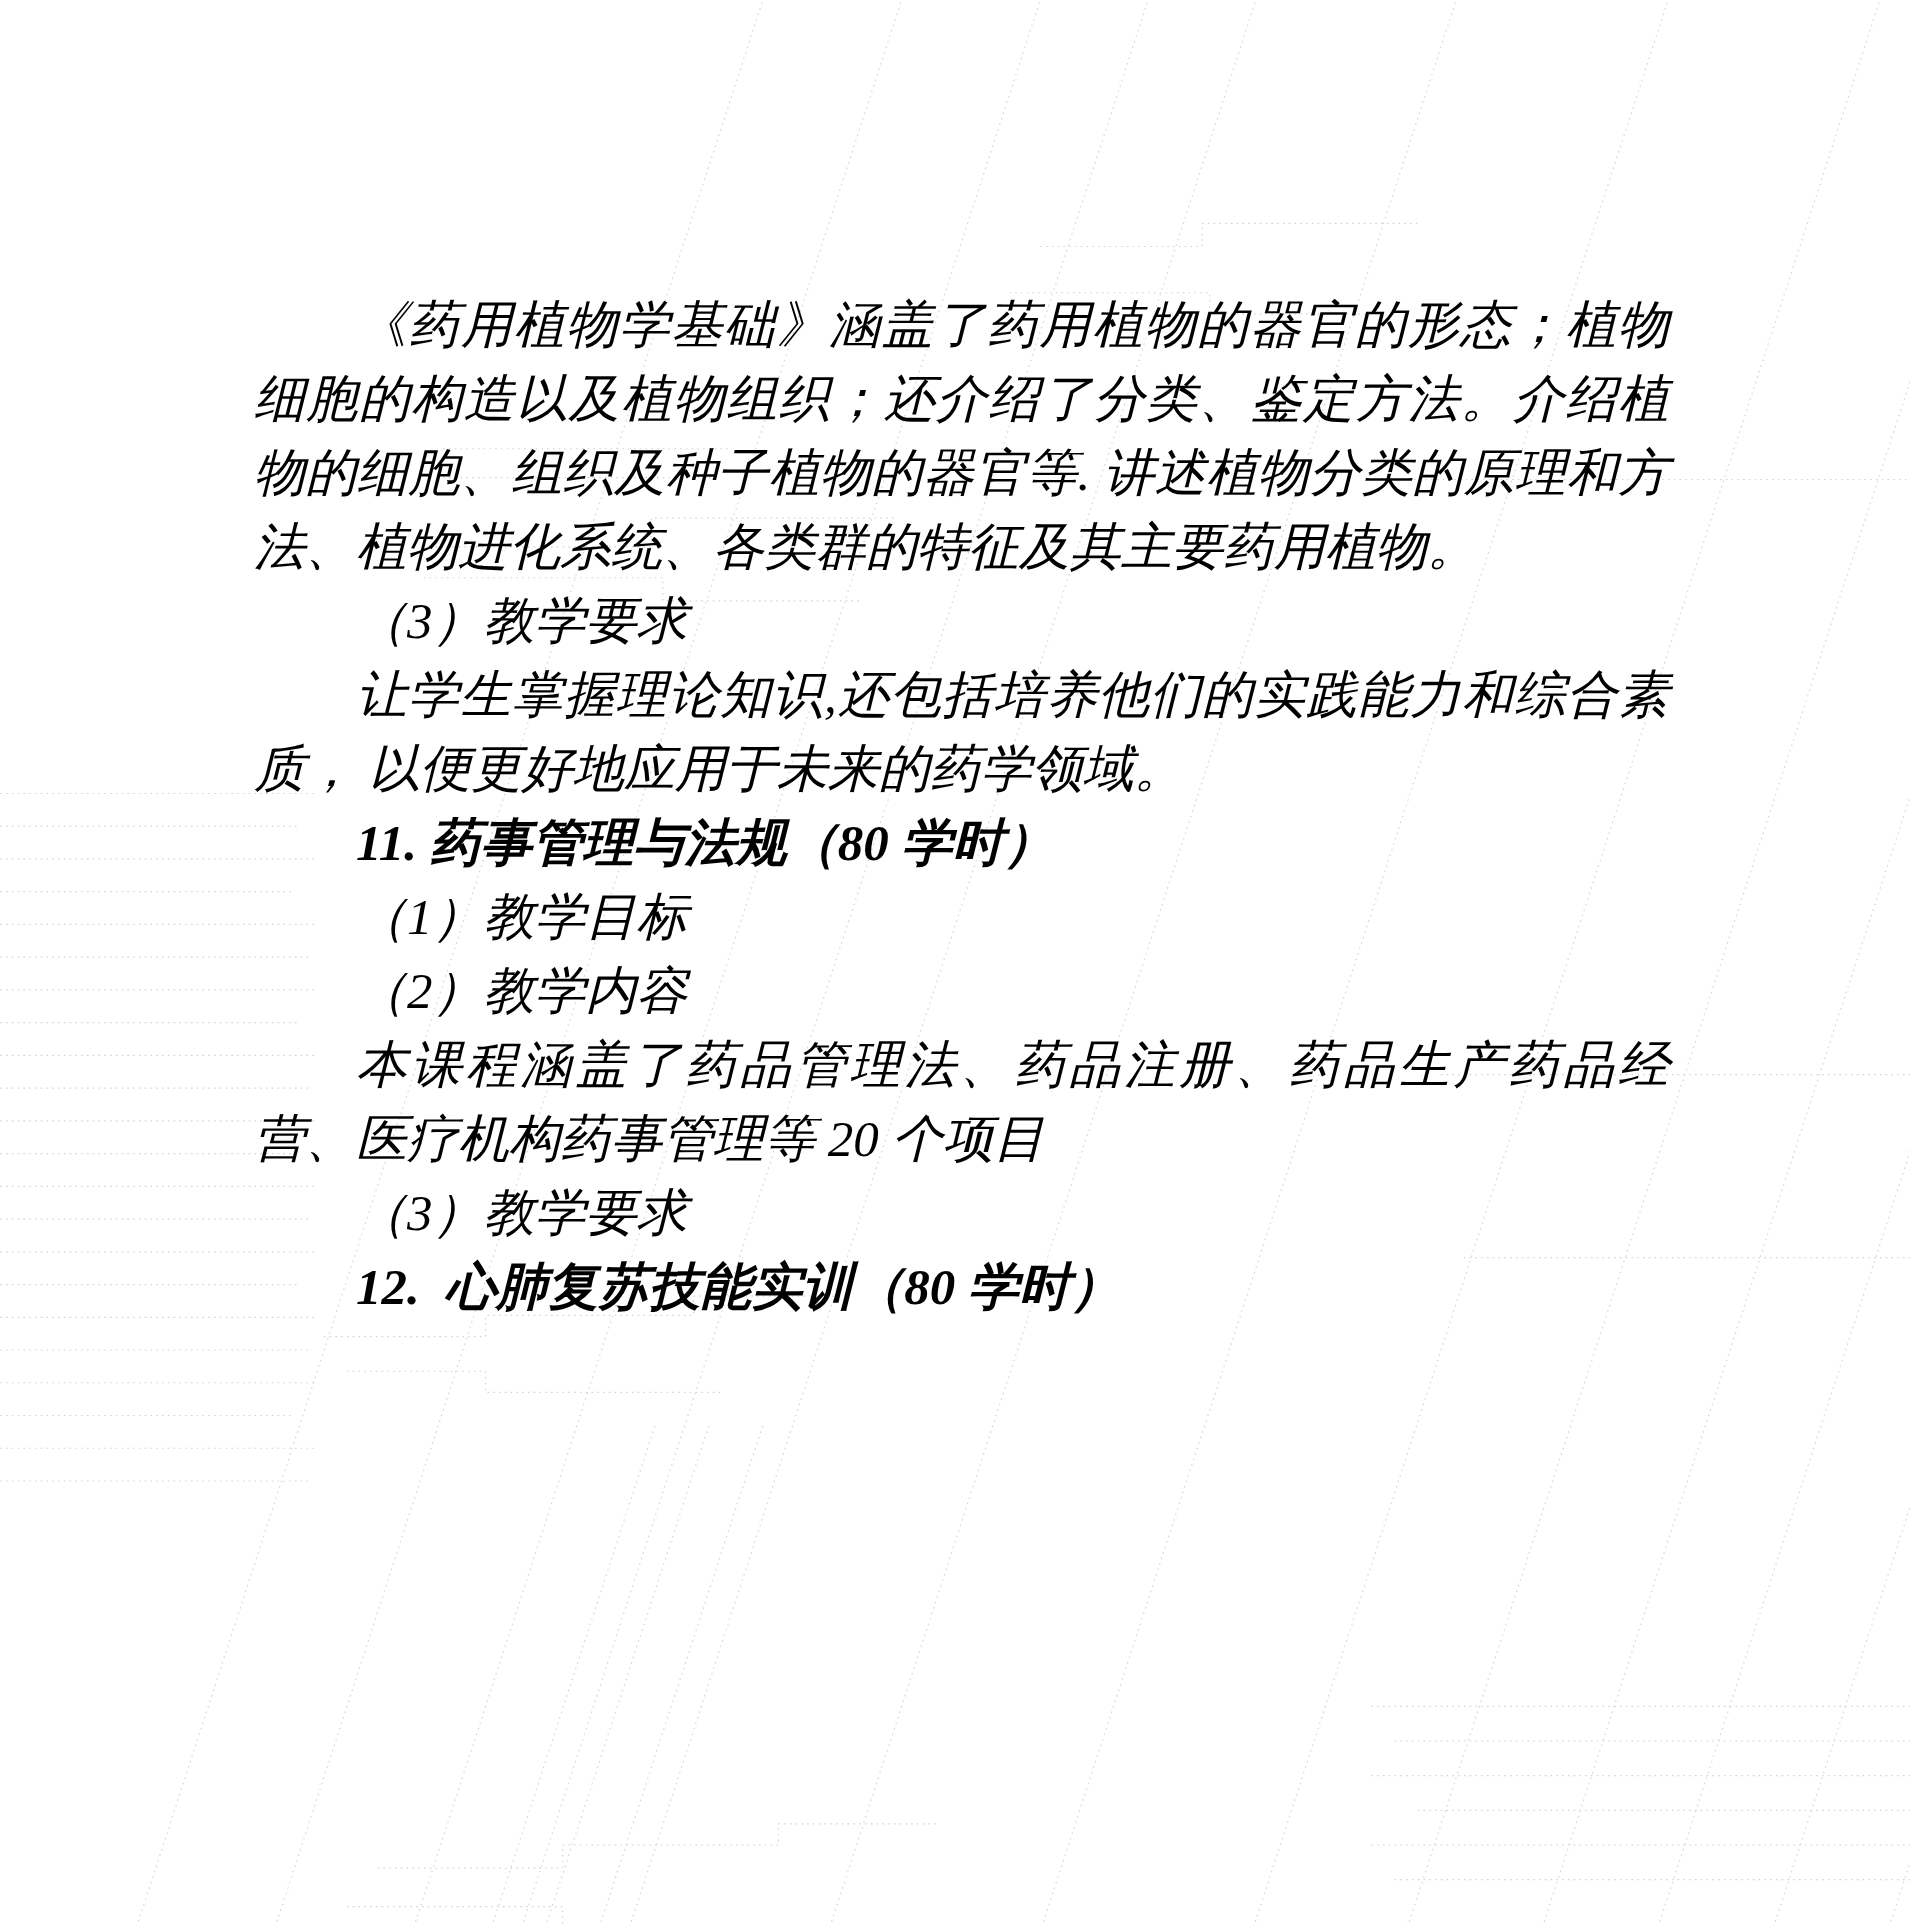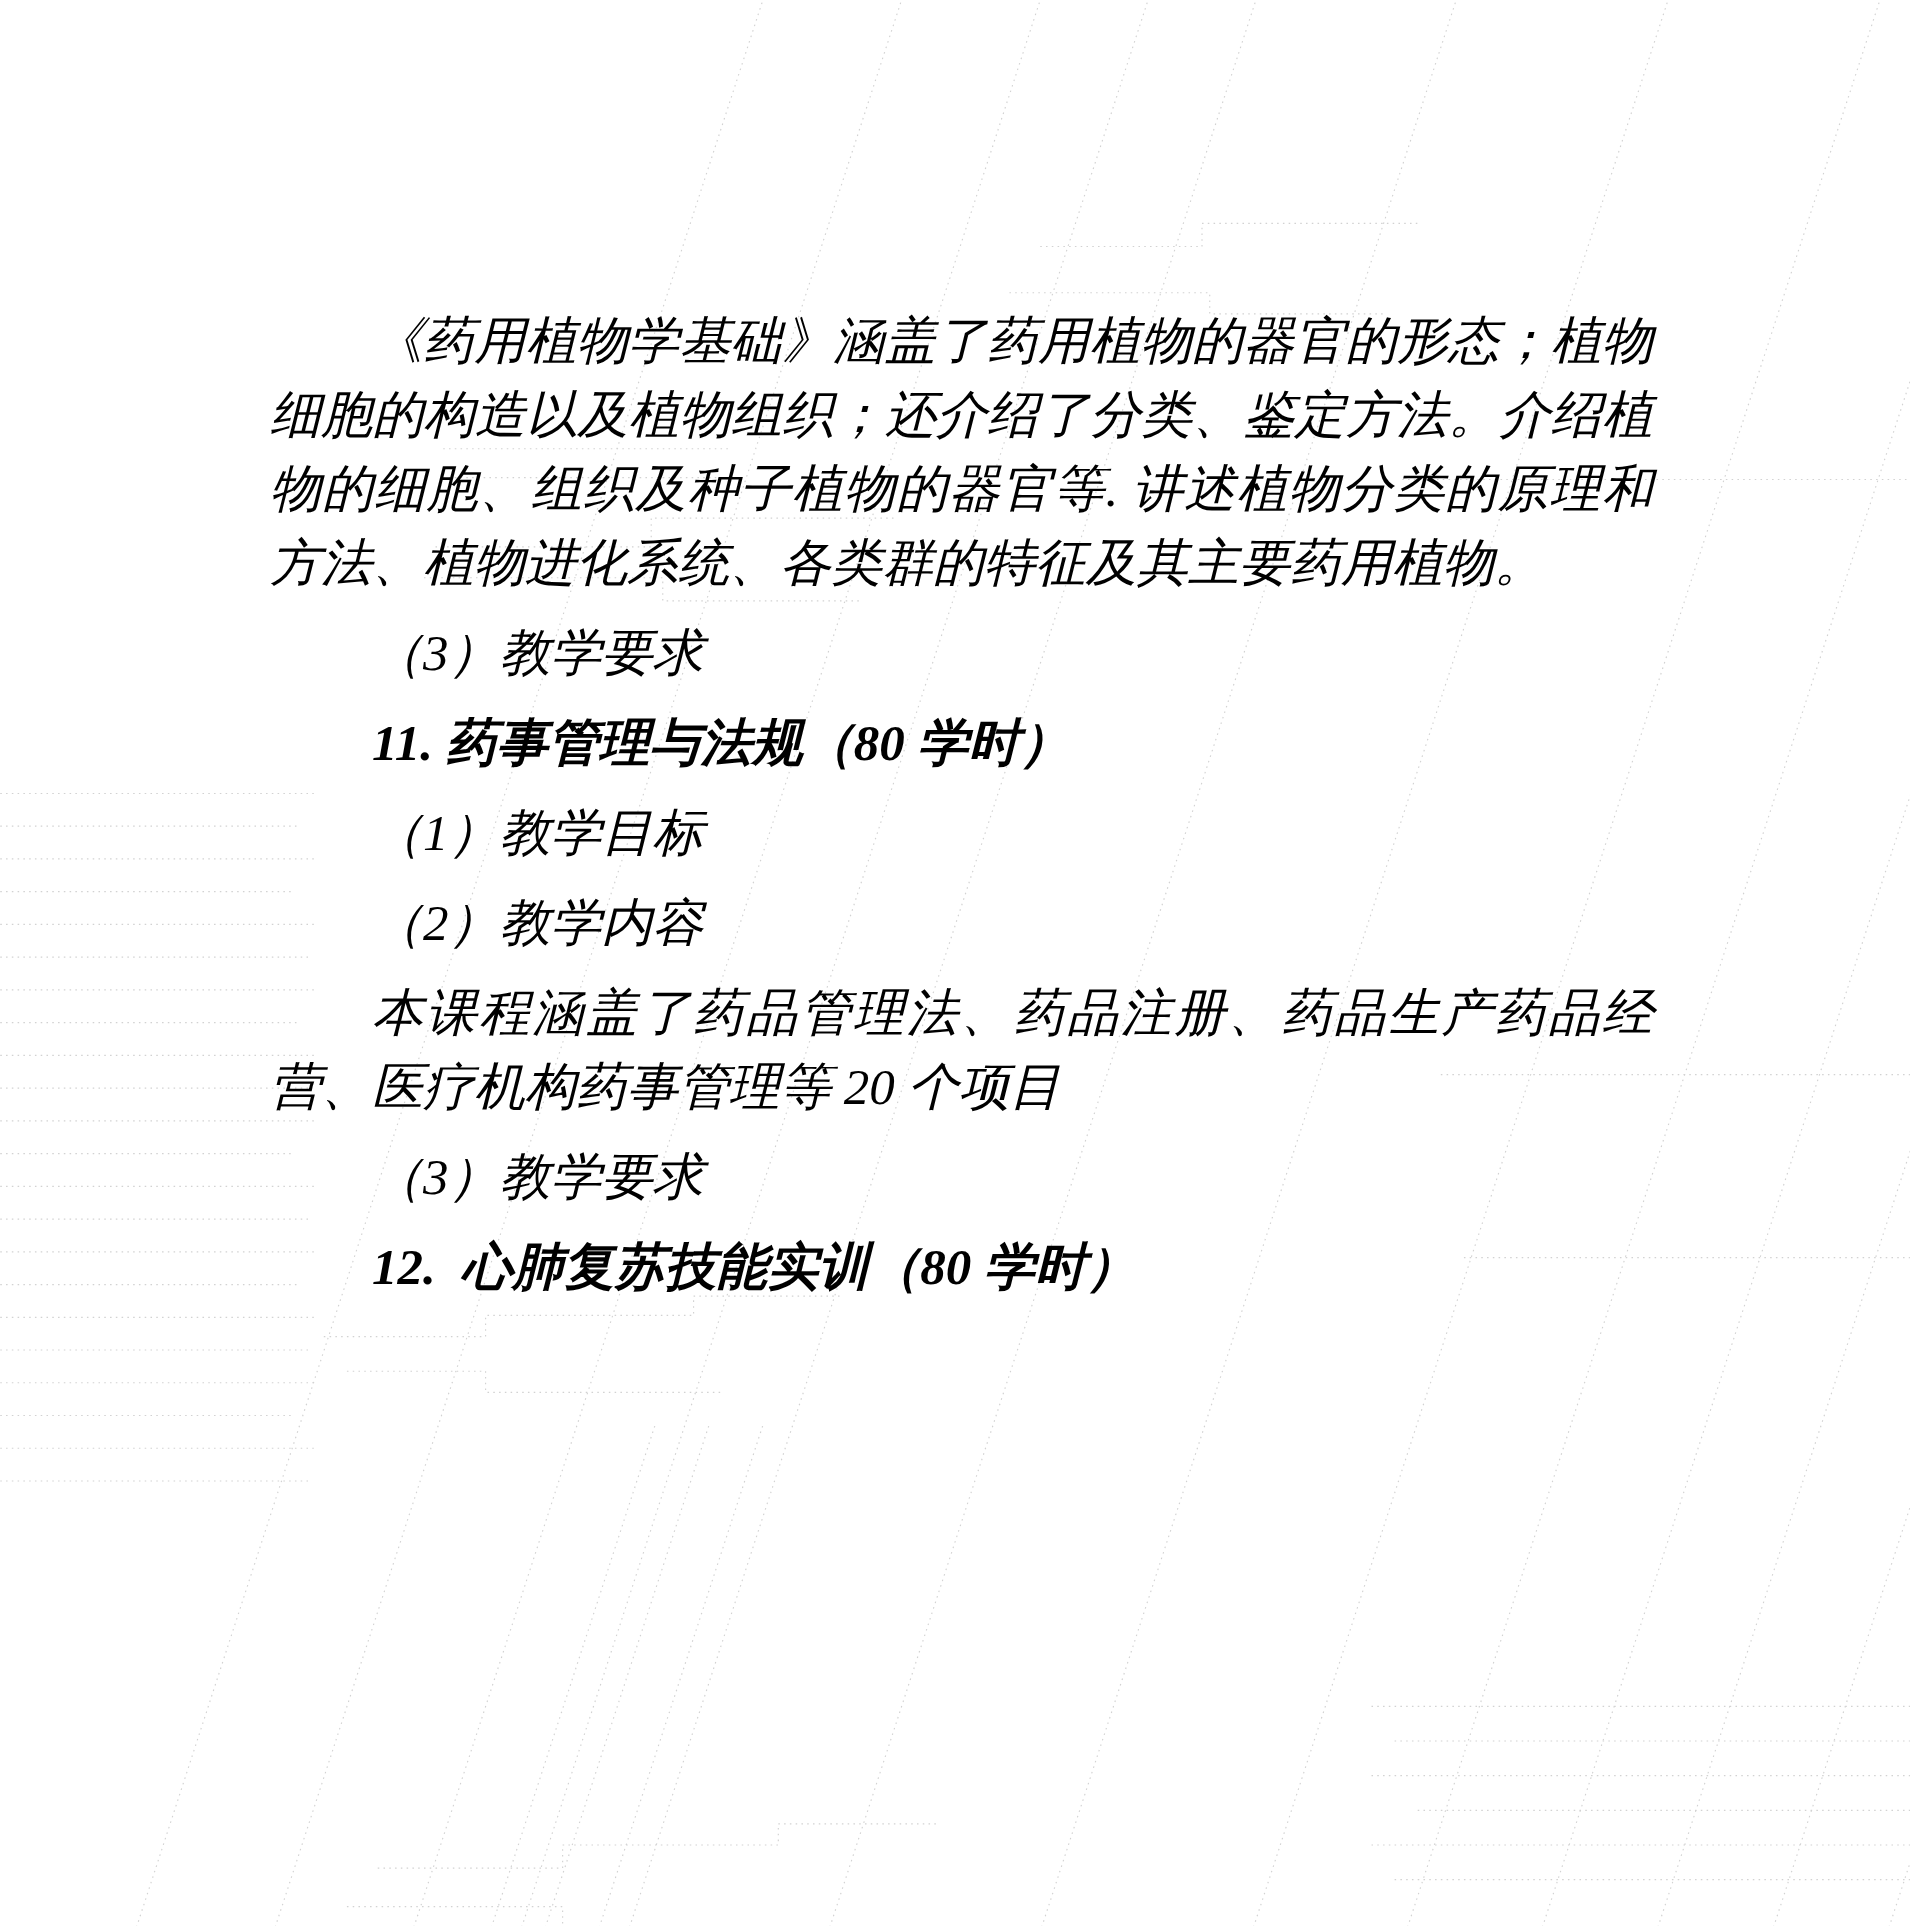--- a/index.html
+++ b/index.html
@@ -19,21 +19,21 @@
   .content {
     position: absolute;
     left: 254px; top: 288px;
     width: 1415px;
     font-size: 51px;
     line-height: 74px;
     font-style: italic;
     text-align: justify;
     word-break: break-all;
   }
-  .content p { margin: 16px; text-indent: 2em; }
+  .content p { margin: 0; text-indent: 2em; }
   .content p.heading { font-weight: bold; }
 </style>
 </head>
 <body>
 
 <svg class="watermark" viewBox="0 0 4960 7015" xmlns="http://www.w3.org/2000/svg" aria-hidden="true">
   <g fill="none" stroke="#c3c3c3" stroke-width="3" stroke-dasharray="4 11" opacity="0.75">
 
     <line x1="-300" y1="7015" x2="1980" y2="0"></line>
     <line x1="60" y1="7015" x2="2340" y2="0"></line>
@@ -112,20 +112,21 @@
     <line x1="0" y1="6910" x2="4960" y2="6910"></line>
     <line x1="0" y1="6940" x2="4960" y2="6940"></line>
     <line x1="0" y1="6970" x2="4960" y2="6970"></line>
     <line x1="0" y1="7000" x2="4960" y2="7000"></line>
   </g>
 </svg>
 
 <div class="content">
   <p class="para">《药用植物学基础》涵盖了药用植物的器官的形态；植物细胞的构造以及植物组织；还介绍了分类、鉴定方法。介绍植物的细胞、组织及种子植物的器官等. 讲述植物分类的原理和方法、植物进化系统、各类群的特征及其主要药用植物。</p>
   <p class="para">（3）教学要求</p>
+  <p class="para">让学生掌握理论知识,还包括培养他们的实践能力和综合素质， 以便更好地应用于未来的药学领域。</p>
   <p class="heading">11.&nbsp;药事管理与法规（80 学时）</p>
   <p class="para">（1）教学目标</p>
   <p class="para">（2）教学内容</p>
   <p class="para">本课程涵盖了药品管理法、药品注册、药品生产药品经营、医疗机构药事管理等 20 个项目</p>
   <p class="para">（3）教学要求</p>
   <p class="heading">12.&nbsp; 心肺复苏技能实训（80 学时）</p>
 
 </div>
 
 

